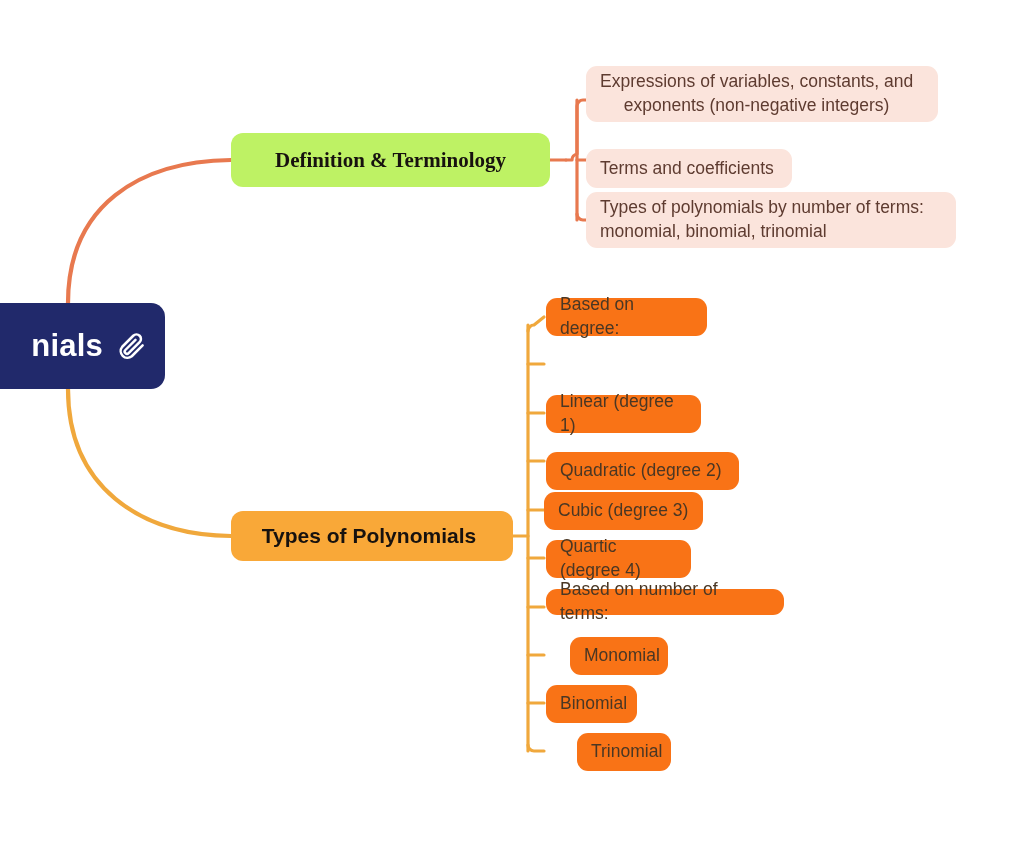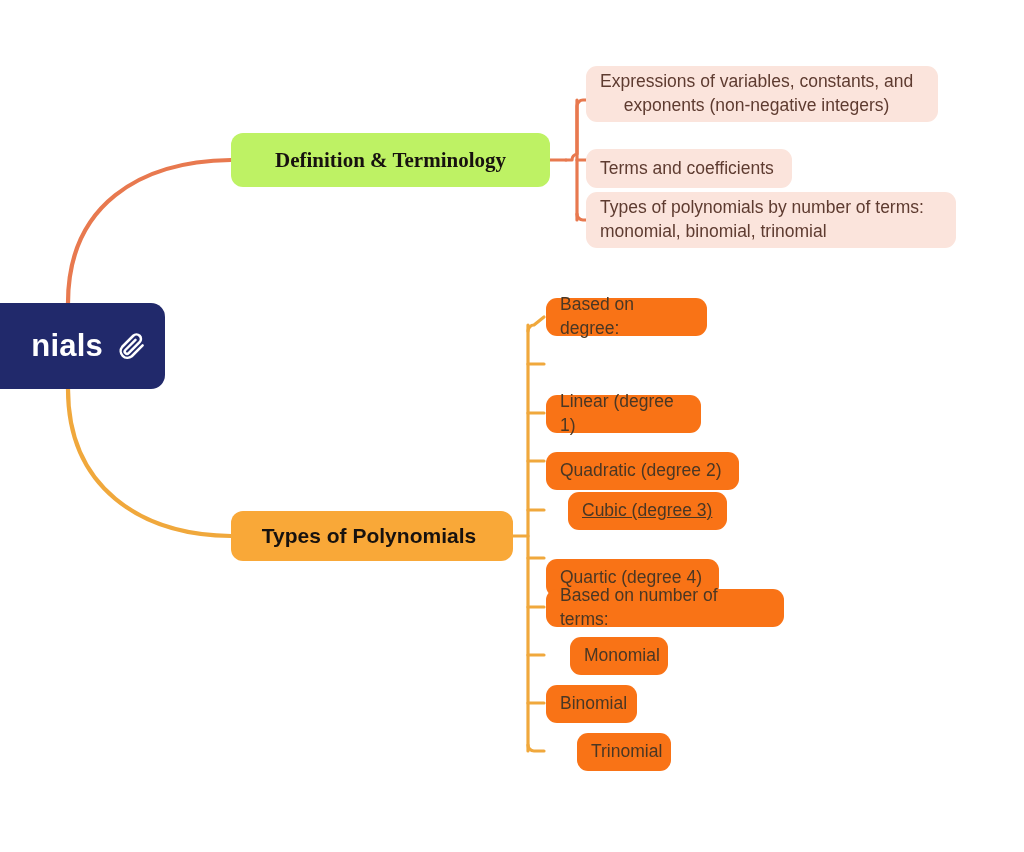--- a/index.html
+++ b/index.html
@@ -122,20 +122,20 @@
 
   <div class="leaf pink" style="left:586px;top:66px;width:352px;height:56px;text-align:center;">Expressions of variables, constants, and
 exponents (non-negative integers)</div>
   <div class="leaf pink" style="left:586px;top:140px;width:206px;height:39px;margin-top:9px;">Terms and coefficients</div>
   <div class="leaf pink" style="left:586px;top:192px;width:370px;height:56px;">Types of polynomials by number of terms:
 monomial, binomial, trinomial</div>
 
   <div class="leaf cream" style="left:546px;top:298px;width:161px;height:38px;">Based on degree:</div>
   <div class="leaf cream" style="left:546px;top:395px;width:155px;height:38px;">Linear (degree 1)</div>
   <div class="leaf cream" style="left:546px;top:443px;width:193px;height:38px;margin-top:9px;">Quadratic (degree 2)</div>
-  <div class="leaf cream" style="left:568px;top:492px;width:159px;height:38px;text-decoration:underline;">Cubic (degree 3)</div>
-  <div class="leaf cream" style="left:546px;top:540px;width:173px;height:38px;margin-top:19px;">Quartic (degree 4)</div>
-  <div class="leaf cream" style="left:546px;top:589px;width:238px;height:38px;">Based on number of terms:</div>
+  <div class="leaf cream" style="left:544px;top:492px;width:159px;height:38px;">Cubic (degree 3)</div>
+  <div class="leaf cream" style="left:546px;top:540px;width:145px;height:38px;">Quartic (degree 4)</div>
+  <div class="leaf cream" style="left:546px;top:589px;width:238px;height:26px;">Based on number of terms:</div>
   <div class="leaf cream" style="left:570px;top:637px;width:98px;height:38px;">Monomial</div>
   <div class="leaf cream" style="left:546px;top:685px;width:91px;height:38px;">Binomial</div>
   <div class="leaf cream" style="left:577px;top:733px;width:94px;height:38px;">Trinomial</div>
 
 </div>
 
 </body></html>

